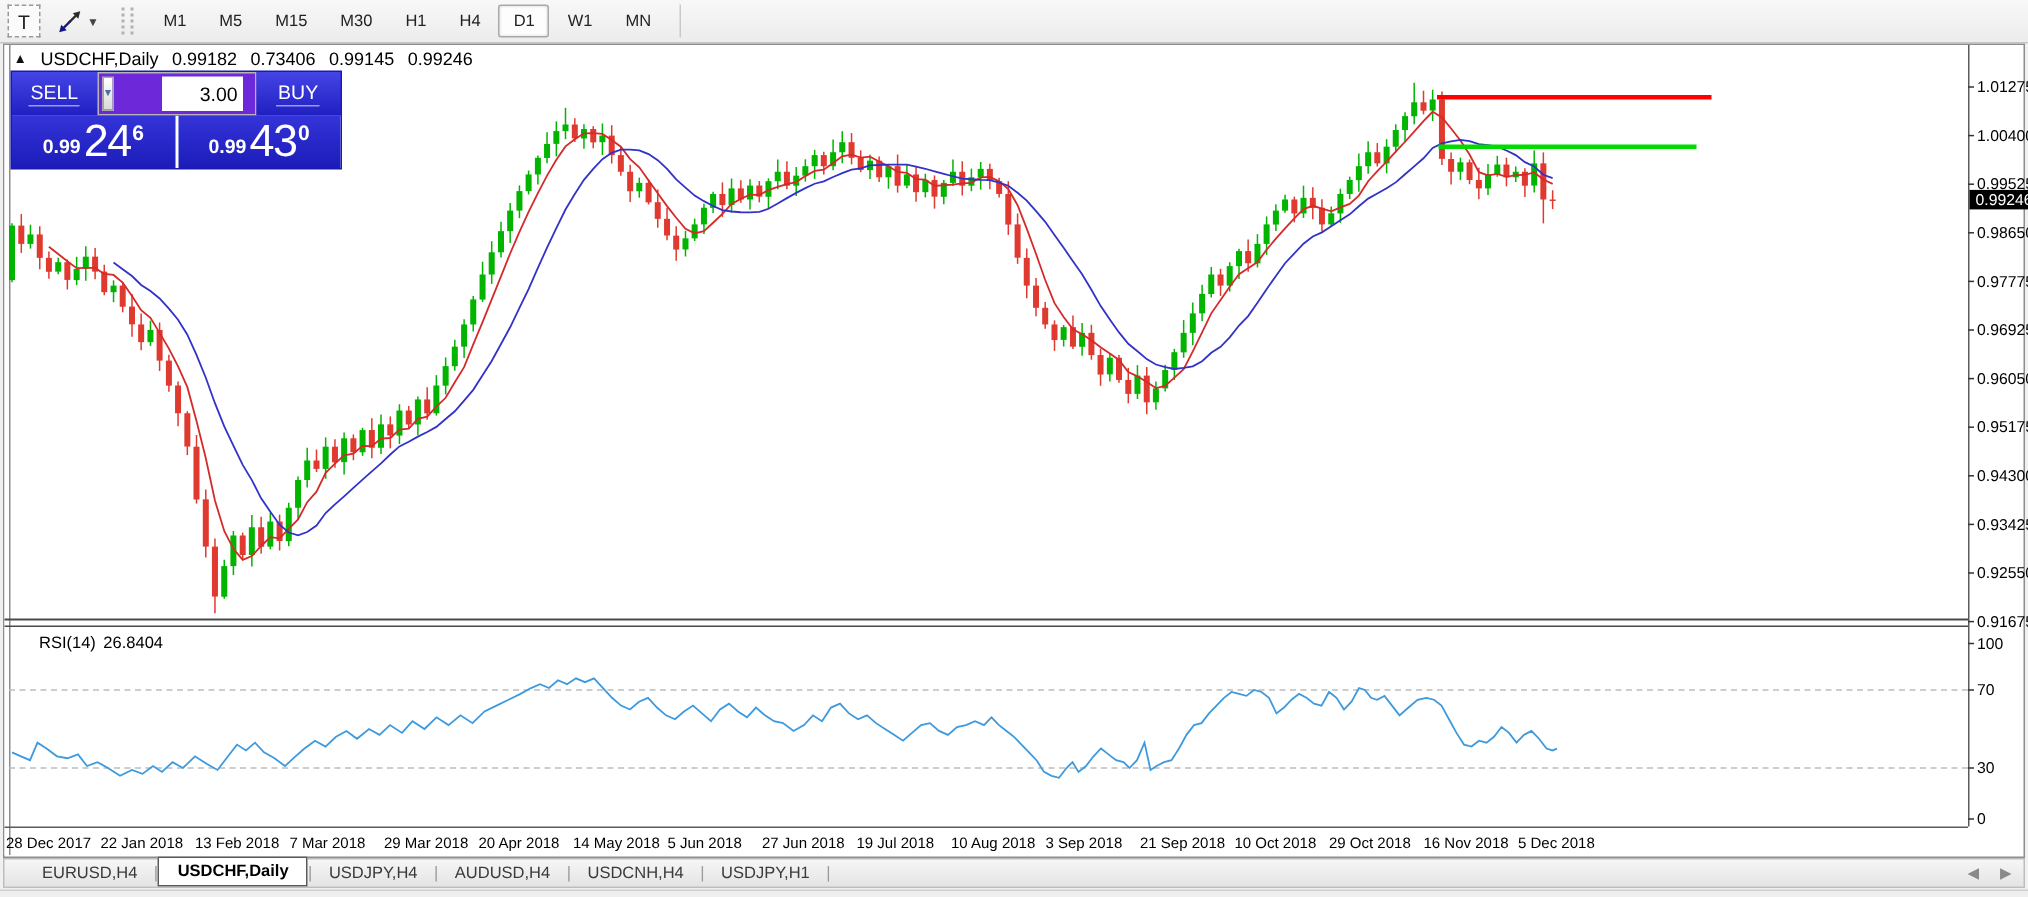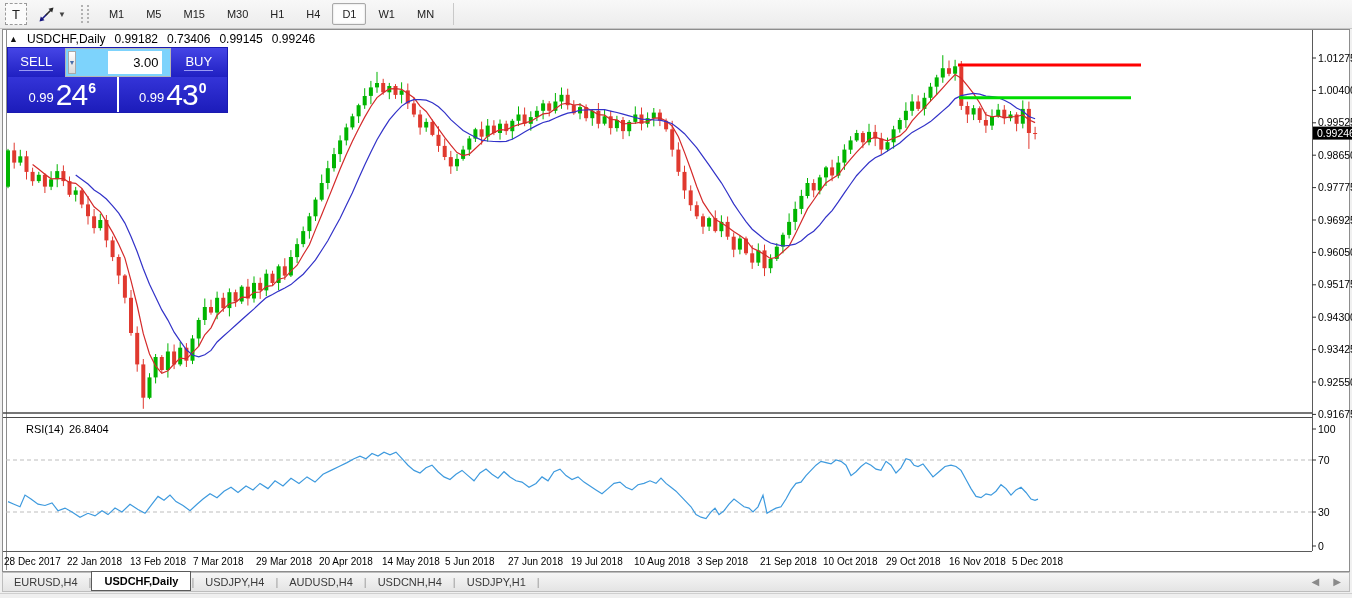--- a/index.html
+++ b/index.html
@@ -33,36 +33,36 @@
 
   #rsi-label{position:absolute;left:26px;top:423px;font-size:11px;color:#000;z-index:5;display:flex;gap:5px;}
 
   
   #trade-panel{position:absolute;left:8px;top:48px;width:219px;z-index:6;
     background:#2323cd;box-shadow:0 0 0 1px #1a1ab0;}
   .tp-row1{display:flex;height:29px;align-items:stretch;}
   .tp-btn{flex:1;color:#fff;font-size:13px;display:flex;align-items:center;justify-content:center;
     background:linear-gradient(#4545e6,#2020c2);cursor:pointer;}
   .tp-btn span{border-bottom:1px solid #9a9af4;padding:0 1px 1px;}
-  #vol-box{width:106px;background:#7dd3fc;border:1px solid #b5b5b5;display:flex;align-items:stretch;padding:2px;box-sizing:border-box;gap:32px;}
+  #vol-box{width:106px;background:#6d28d9;border:1px solid #b5b5b5;display:flex;align-items:stretch;padding:2px;box-sizing:border-box;gap:32px;}
   .spin{width:19px;border:1px solid #a8a8a8;background:linear-gradient(#ffffff,#d9d9d9);
     color:#4a6ea9;font-size:7px;display:flex;align-items:center;justify-content:center;padding:0;}
   #vol-input{flex:1;width:50px;border:none;outline:none;text-align:right;font-size:13px;
     font-family:"Liberation Sans",sans-serif;padding:0 4px 0 0;background:#fff;color:#000;}
   .tp-row2{display:flex;height:35px;gap:2px;background:#fff;}
   .tp-price{flex:1;background:linear-gradient(#3434d8,#1c1cba);color:#fff;display:flex;
     align-items:center;justify-content:center;}
-  .tp-prefix{font-size:13px;font-weight:normal;margin-right:2px;align-self:flex-end;margin-bottom:7px;}
+  .tp-prefix{font-size:13px;font-weight:bold;margin-right:2px;align-self:flex-end;margin-bottom:7px;}
   .tp-big{font-size:30px;line-height:1;letter-spacing:-1px;}
   .tp-sup{font-size:14px;font-weight:bold;align-self:flex-start;margin-top:3px;margin-left:1px;}
 
   
   #tab-bar{position:absolute;left:2px;top:572px;width:1348px;height:20px;box-sizing:border-box;
     background:linear-gradient(#f6f6f6,#e4e4e4);border:1px solid #bdbdbd;
-    display:flex;align-items:center;padding-left:0;}
+    display:flex;align-items:center;padding-left:14px;}
   .tab{font-size:11px;color:#3a3a3a;padding:2px 11px;white-space:nowrap;cursor:pointer;}
   .tab.active{background:#fff;border:1px solid #5a5a5a;color:#000;font-weight:bold;margin-top:-2px;padding:3px 12px;}
   .tab-sep{color:#9a9a9a;font-size:11px;}
   #tab-scroll{position:absolute;right:8px;top:3px;display:flex;gap:14px;color:#8a8a8a;font-size:10px;}
   #status-strip{position:absolute;left:0;top:593px;width:1352px;height:5px;background:#efefef;border-top:1px solid #cfcfcf;}
 </style>
 </head>
 <body>
 
 <div id="toolbar">

